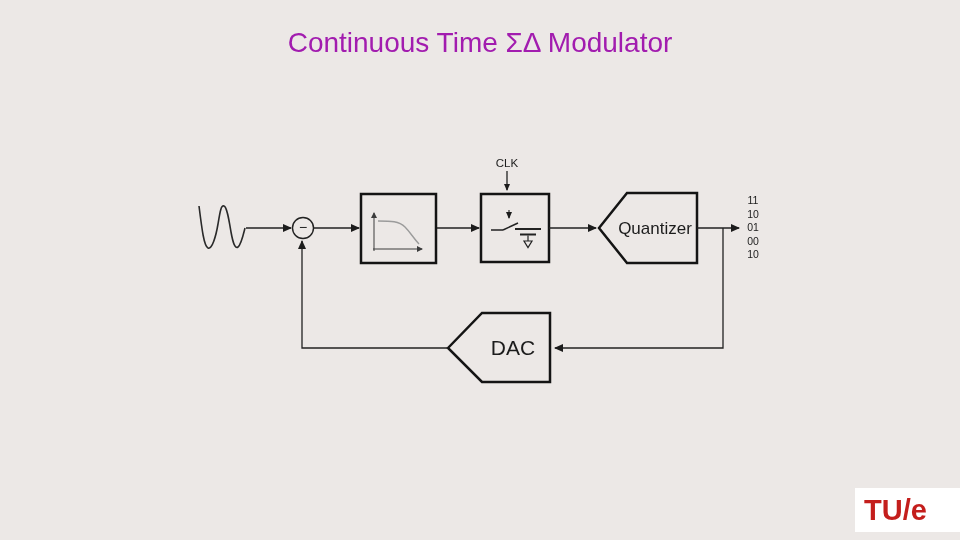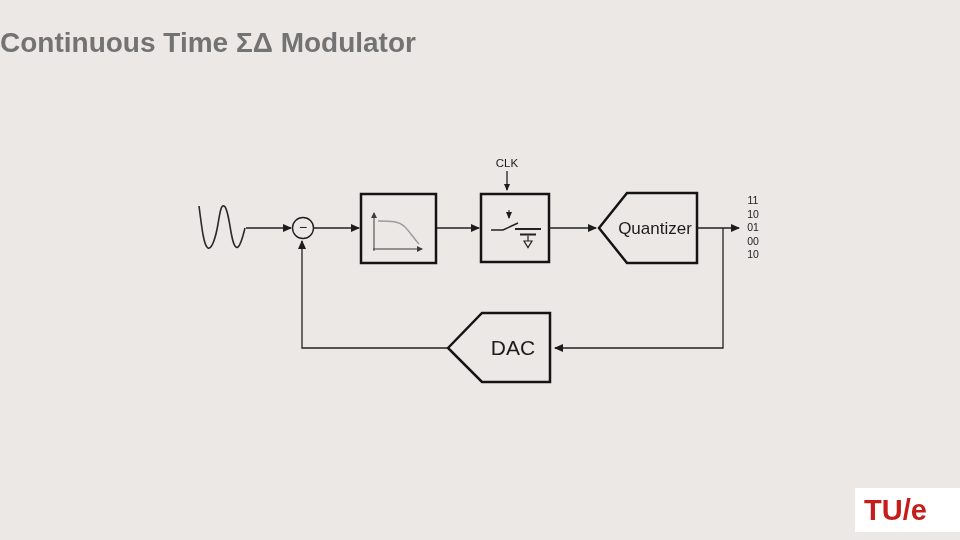--- a/index.html
+++ b/index.html
@@ -11,23 +11,24 @@
   .slide {
     position: relative;
     width: 960px; height: 540px;
     background: #ece8e6;
     overflow: hidden;
   }
   .title {
     position: absolute;
     top: 27px; left: 0;
     width: 100%;
+    text-align: center;
     font-size: 28px;
-    font-weight: 700;
-    color: #737373;
+    font-weight: 400;
+    color: #a21caf;
     letter-spacing: 0px;
   }
   .diagram-svg {
     position: absolute;
     top: 0; left: 0;
     width: 960px; height: 540px;
   }
   .logo-box {
     position: absolute;
     left: 855px; top: 488px;

